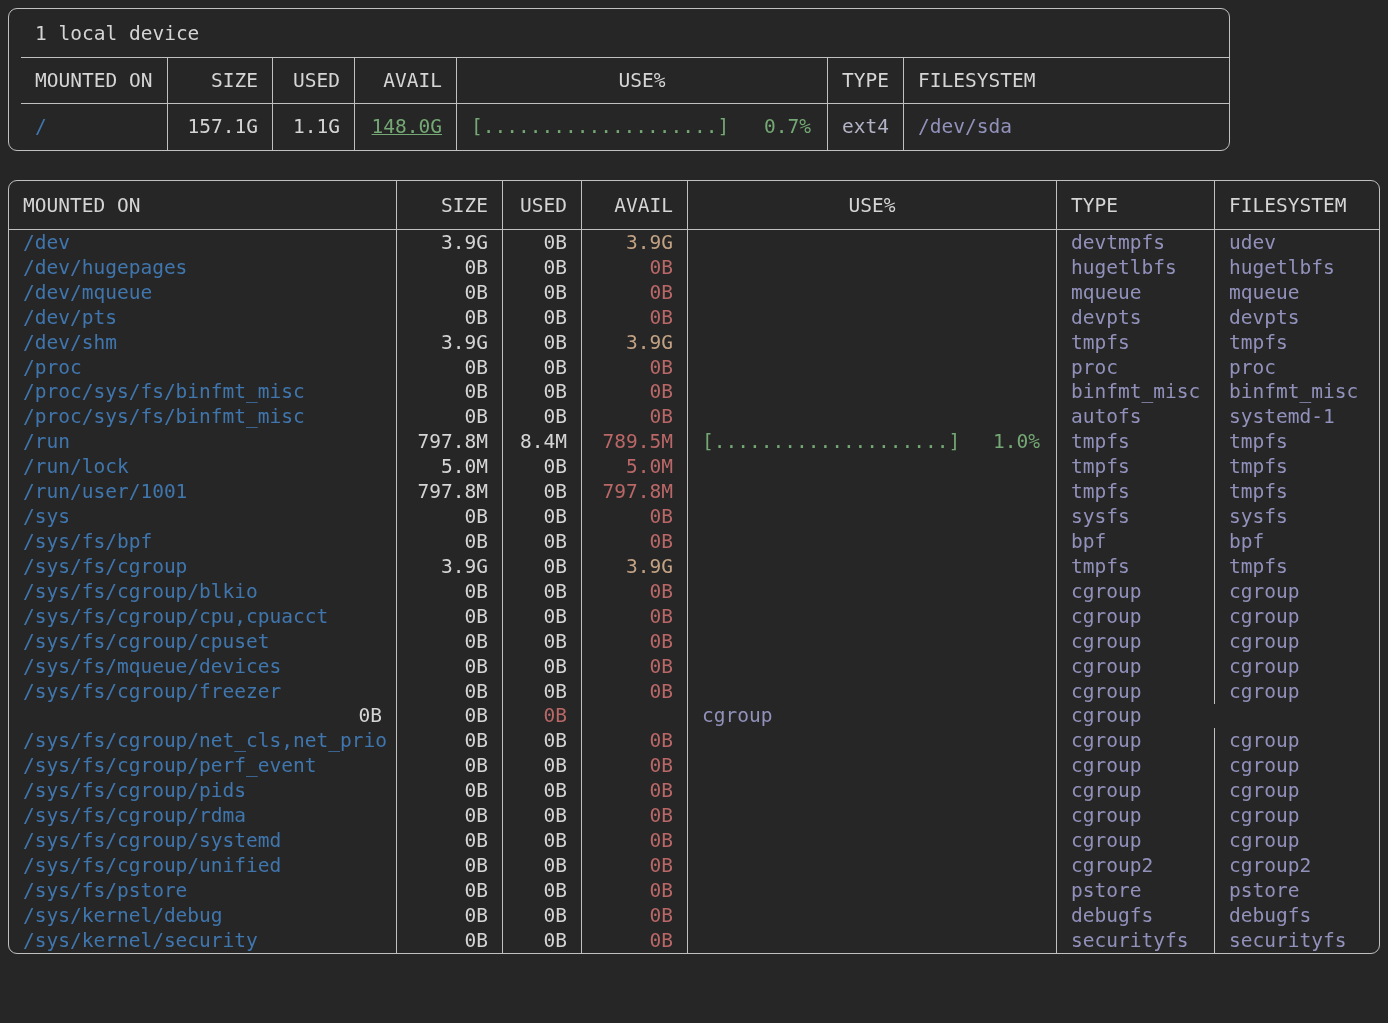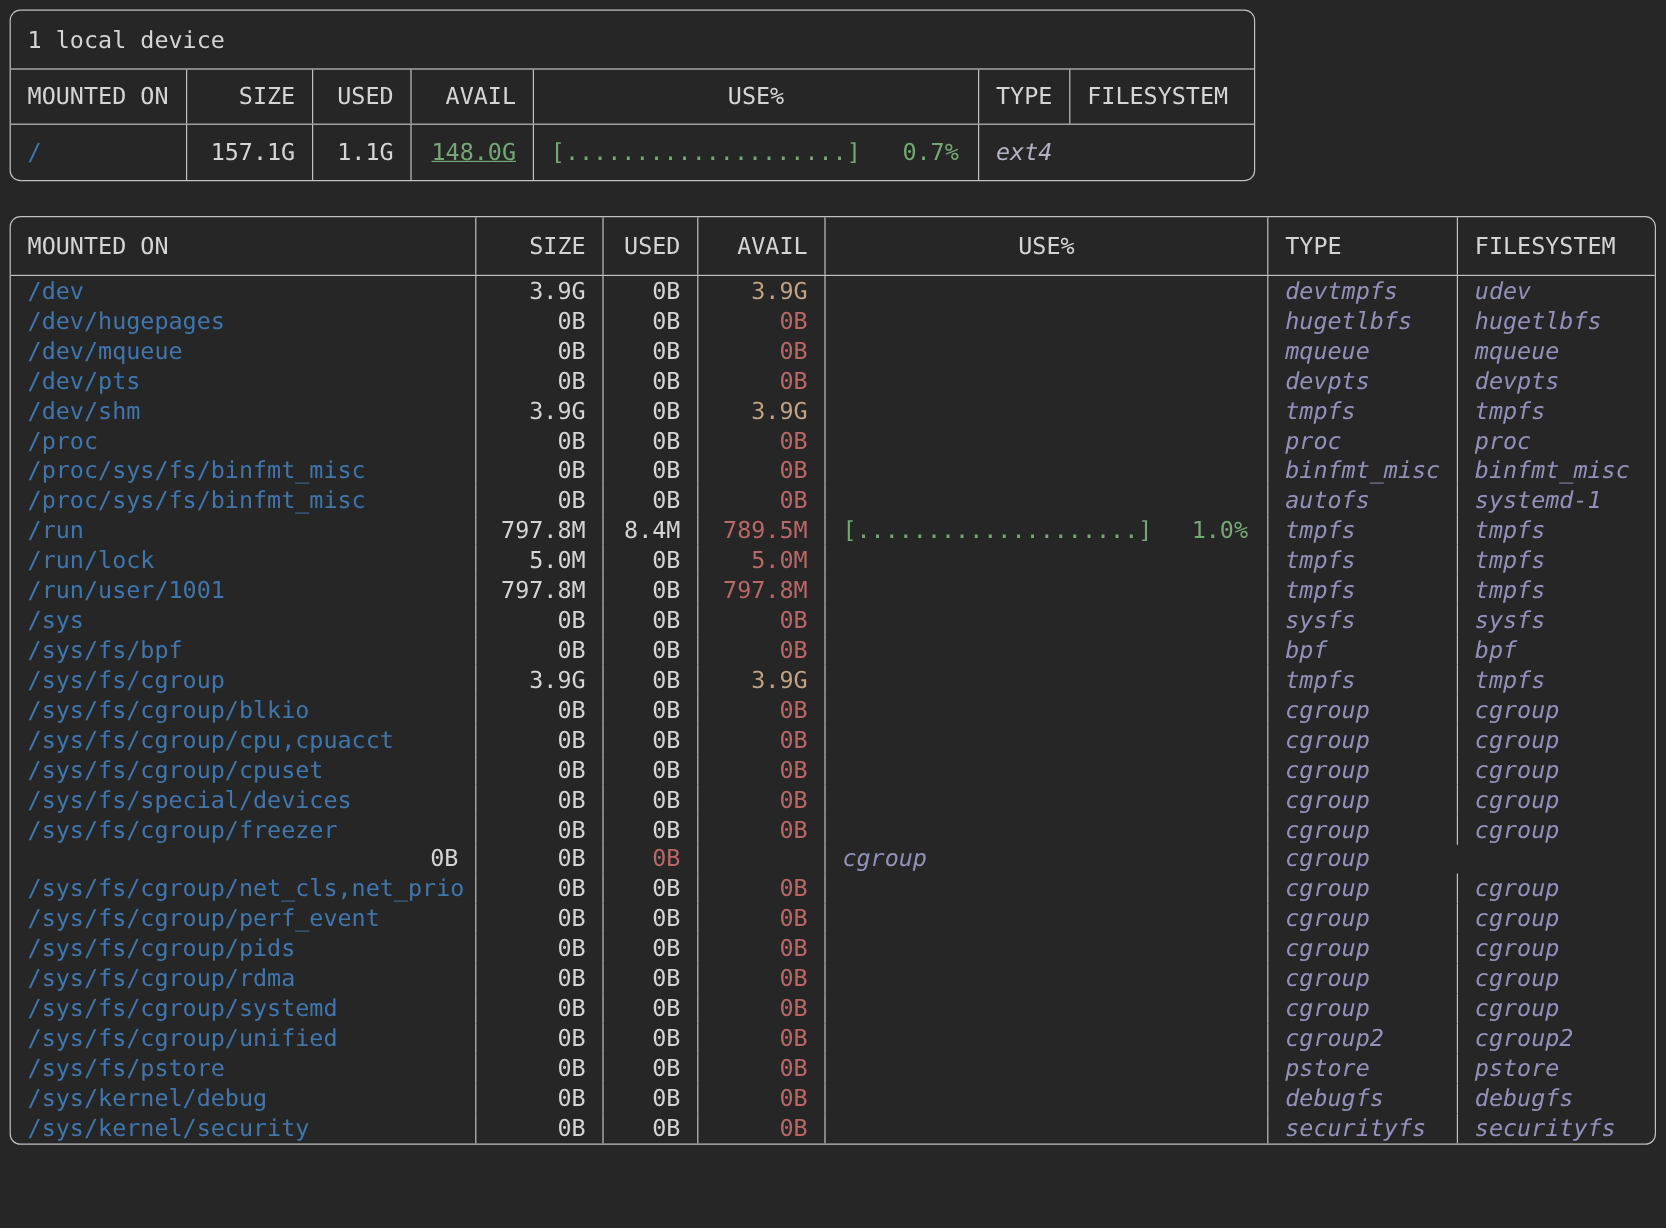--- a/index.html
+++ b/index.html
@@ -17,21 +17,21 @@
   }
   .screen { position:relative; width:1388px; height:1023px; }
 
   .duf-box {
     position:absolute;
     border:1.5px solid var(--border);
     border-radius:9px;
     background:var(--background);
     overflow:hidden;
   }
-  #local-table   { left:8px; top:8px;   width:1038px; }
+  #local-table   { left:8px; top:8px;   width:1222px;padding-left:12px; }
   #special-table { left:8px; top:180px; width:1372px; }
 
   .box-title {
     display:flex; align-items:center;
     padding:0 14px;
     border-bottom:1.5px solid var(--border);
     color:var(--heading);
     white-space:nowrap;
   }
   #local-table .box-title   { height:49px; }
@@ -55,21 +55,21 @@
     white-space:nowrap; overflow:hidden;
   }
   .cell:last-child { border-right:none; }
   .ta-r { justify-content:flex-end; }
   .ta-c { justify-content:center; }
 
   #local-table .data-row   { height:45.5px; }
   #special-table .data-row { height:24.93px; }
 
   .path { color:var(--path_blue); }
-  .type, .fs { color:var(--lavender);font-style:italic; }
+  .type, .fs { color:var(--lavender); }
   #local-table .type { color:var(--type_light); }
 
   .use-cell { justify-content:space-between; padding:0 16px 0 14px; color:var(--green); }
   .use-cell .bar { overflow:hidden; }
   .use-cell .pct { margin-left:10px; }
 
   .lvl-green  { color:var(--green);text-decoration:underline; }
   .lvl-yellow { color:var(--yellow); }
   .lvl-red    { color:var(--red); }
 </style>
@@ -93,20 +93,21 @@
   <div class="data-row">
     <div class="cell path">/</div>
     <div class="cell ta-r">157.1G</div>
     <div class="cell ta-r">1.1G</div>
     <div class="cell ta-r lvl-green">148.0G</div>
     <div class="cell use-cell">
       <span class="bar">[....................]</span>
       <span class="pct">0.7%</span>
     </div>
     <div class="cell type">ext4</div>
+    <div class="cell fs">/dev/sda</div>
   </div>
 </div>
   </section>
 
   <section class="duf-box" id="special-table">
     <div class="hdr">
       <div class="cell">MOUNTED ON</div>
       <div class="cell ta-r">SIZE</div>
       <div class="cell ta-r">USED</div>
       <div class="cell ta-r">AVAIL</div>
@@ -330,21 +331,21 @@
     <div class="cell ta-r lvl-red">0B</div>
     <div class="cell use-cell">
       <span class="bar"></span>
       <span class="pct"></span>
     </div>
     <div class="cell type">cgroup</div>
     <div class="cell fs">cgroup</div>
   </div>
 
   <div class="data-row">
-    <div class="cell path">/sys/fs/special/devices</div>
+    <div class="cell path">/sys/fs/mqueue/devices</div>
     <div class="cell ta-r">0B</div>
     <div class="cell ta-r">0B</div>
     <div class="cell ta-r lvl-red">0B</div>
     <div class="cell use-cell">
       <span class="bar"></span>
       <span class="pct"></span>
     </div>
     <div class="cell type">cgroup</div>
     <div class="cell fs">cgroup</div>
   </div>

